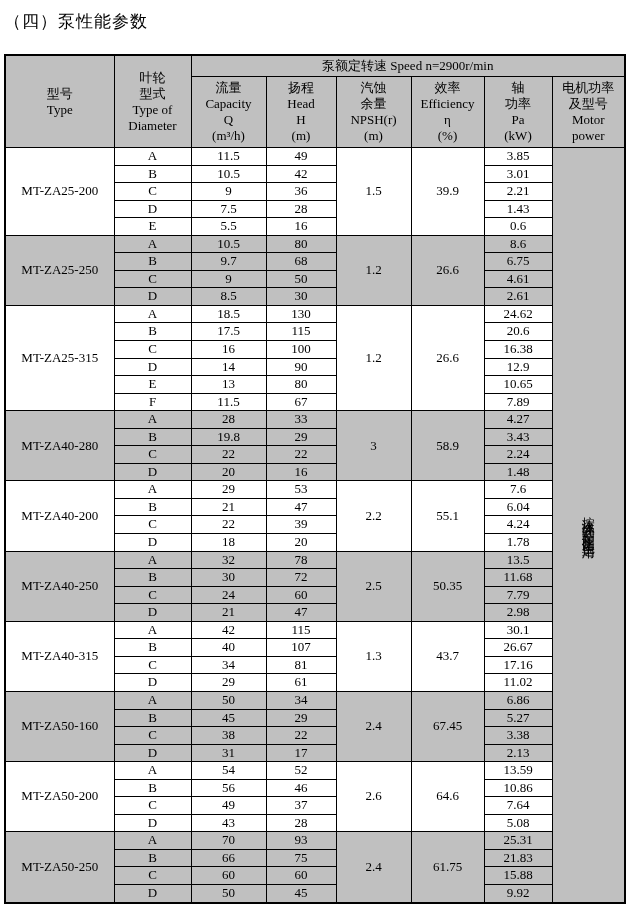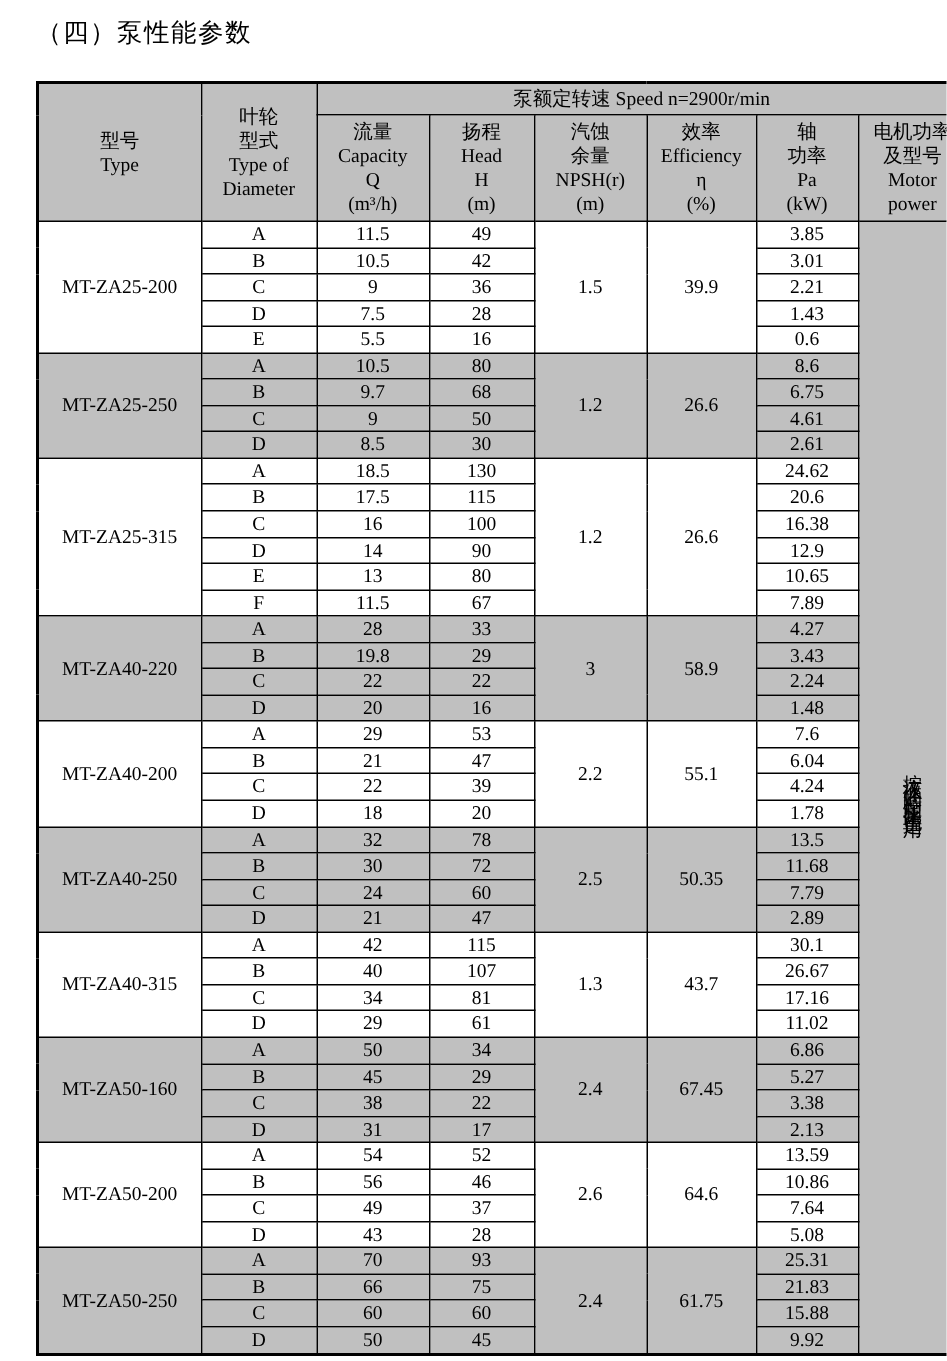--- a/index.html
+++ b/index.html
@@ -8,21 +8,21 @@
     background: #ffffff;
   }
   body {
     width: 631px;
     height: 907px;
     font-family: "Liberation Serif", "DejaVu Serif", serif;
     color: #000000;
     overflow: hidden;
   }
   .page {
-    padding: 8px 0 0 24px;
+    padding: 8px 0 0 4px;
     font-family: Liberation Serif, serif;
   }
   .page-title {
     font-size: 17px;
     font-weight: normal;
     margin: 2px 0 0 0;
     letter-spacing: 1px;
   }
   table.spec-table {
     border-collapse: collapse;
@@ -240,21 +240,21 @@
           <td>80</td>
           <td>10.65</td>
         </tr>
         <tr>
           <td>F</td>
           <td>11.5</td>
           <td>67</td>
           <td>7.89</td>
         </tr>
         <tr class="shaded">
-          <td rowspan="4">MT-ZA40-220</td>
+          <td rowspan="4">MT-ZA40-280</td>
           <td>A</td>
           <td>28</td>
           <td>33</td>
           <td rowspan="4">3</td>
           <td rowspan="4">58.9</td>
           <td>4.27</td>
         </tr>
         <tr class="shaded">
           <td>B</td>
           <td>19.8</td>
@@ -318,21 +318,21 @@
         <tr class="shaded">
           <td>C</td>
           <td>24</td>
           <td>60</td>
           <td>7.79</td>
         </tr>
         <tr class="shaded">
           <td>D</td>
           <td>21</td>
           <td>47</td>
-          <td>2.89</td>
+          <td>2.98</td>
         </tr>
         <tr>
           <td rowspan="4">MT-ZA40-315</td>
           <td>A</td>
           <td>42</td>
           <td>115</td>
           <td rowspan="4">1.3</td>
           <td rowspan="4">43.7</td>
           <td>30.1</td>
         </tr>

